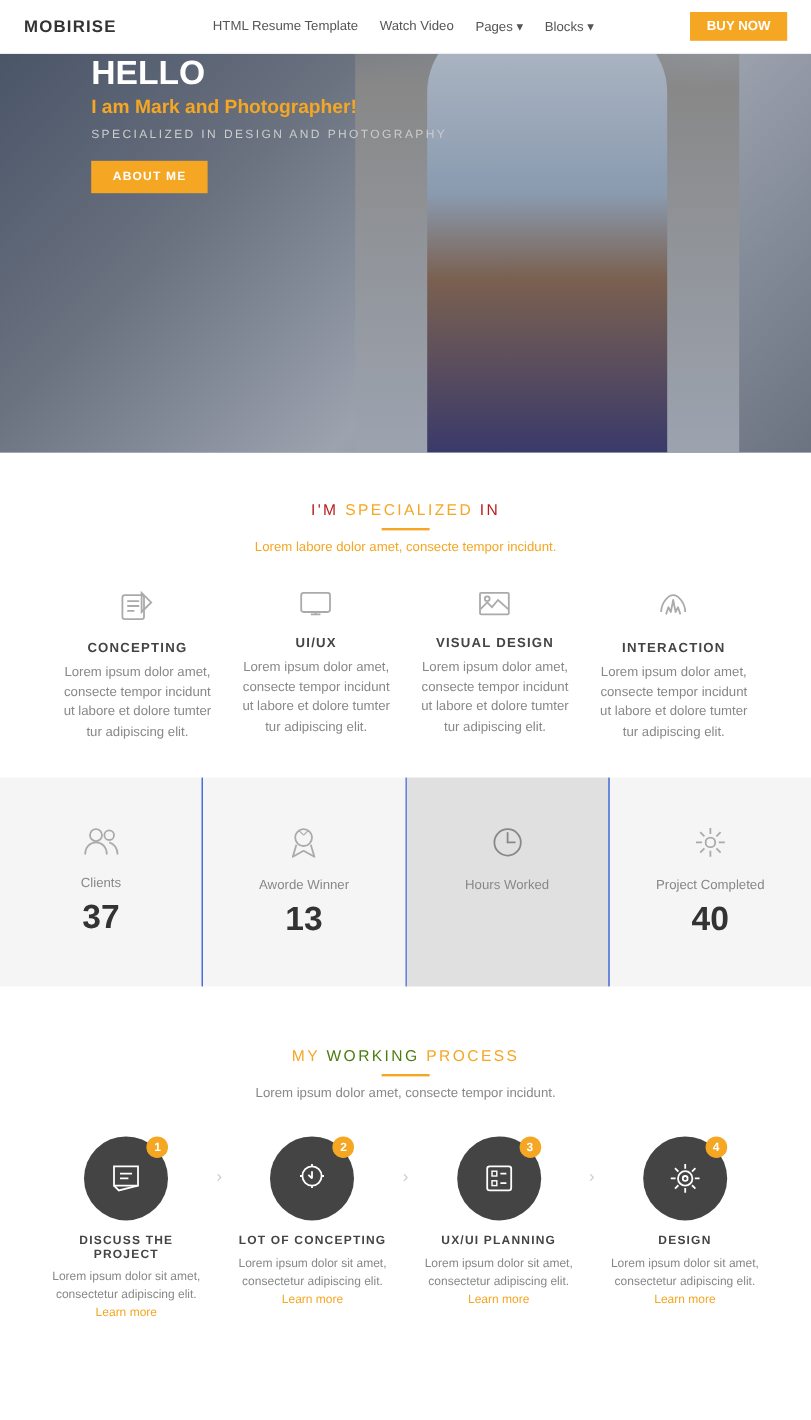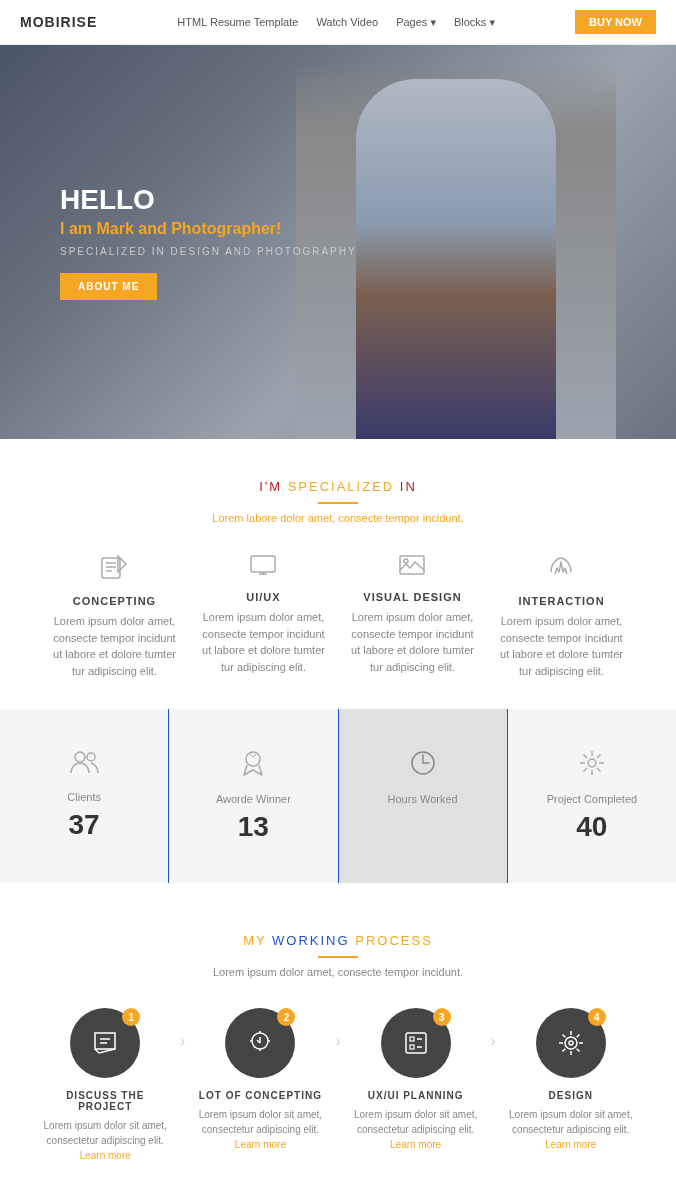--- a/index.html
+++ b/index.html
@@ -11,22 +11,22 @@
       padding: 10px 20px; background: #fff; border-bottom: 1px solid #eee;
       position: relative; z-index: 10;
     }
     .nav-logo { font-weight: bold; font-size: 14px; letter-spacing: 1px; color: #333; }
     .nav-links { display: flex; align-items: center; gap: 18px; }
     .nav-links a { font-size: 11px; color: #555; text-decoration: none; }
     .nav-buy { background: #f5a623; color: #fff; font-size: 11px; font-weight: bold; padding: 6px 14px; border: none; cursor: pointer; }
 
     
     .hero {
-      width: 100%; height: 394px; background: linear-gradient(rgba(0,0,0,0.3), rgba(0,0,0,0.2)),
-      #5a6a7a; position: relative; overflow: hidden; display: flex; align-items: center;
+      width: 100%; height: 332px; background: linear-gradient(rgba(0,0,0,0.3), rgba(0,0,0,0.2)),
+      #5a6a7a; position: relative; overflow: hidden; display: flex;  padding-left: 16px;
     }
     .hero-bg {
       position: absolute; inset: 0;
       background: linear-gradient(135deg, #4a5568 0%, #6b7280 30%, #9ca3af 60%, #6b7280 100%);
     }
     .hero-person {
       position: absolute; right: 60px; bottom: 0; width: 320px; height: 380px;
       background: linear-gradient(to bottom, transparent 0%, #888 20%, #9ca3af 100%);
       display: flex; align-items: flex-end; justify-content: center;
     }
@@ -224,21 +224,21 @@
           <line x1="9" y1="19" x2="5.5" y2="22.5" stroke="#aaa" stroke-width="1.5"></line>
         </svg>
     </div>
     <div class="stat-label">Project Completed</div>
     <div class="stat-number">40</div>
   </div>
 </section>
 
 <section class="section-process">
   <div class="process-title">
-    <span>MY </span><span style="color:#1d4ed8;">WORKING</span><span> PROCESS</span>
+    <span>MY </span><span style="color:#4d7c0f;">WORKING</span><span> PROCESS</span>
   </div>
   <div class="process-title-underline"></div>
   <div class="section-subtitle" style="margin-top:6px;">Lorem ipsum dolor amet, consecte tempor incidunt.</div>
 
   <div class="process-steps">
     <div class="process-step">
       <div class="process-circle">
         <span class="process-badge">1</span>
         <svg width="28" height="28" viewBox="0 0 28 28" fill="none">
             <path d="M4 4 H24 V20 H4 Z" rx="2" stroke="#fff" stroke-width="1.5" fill="none"></path>

